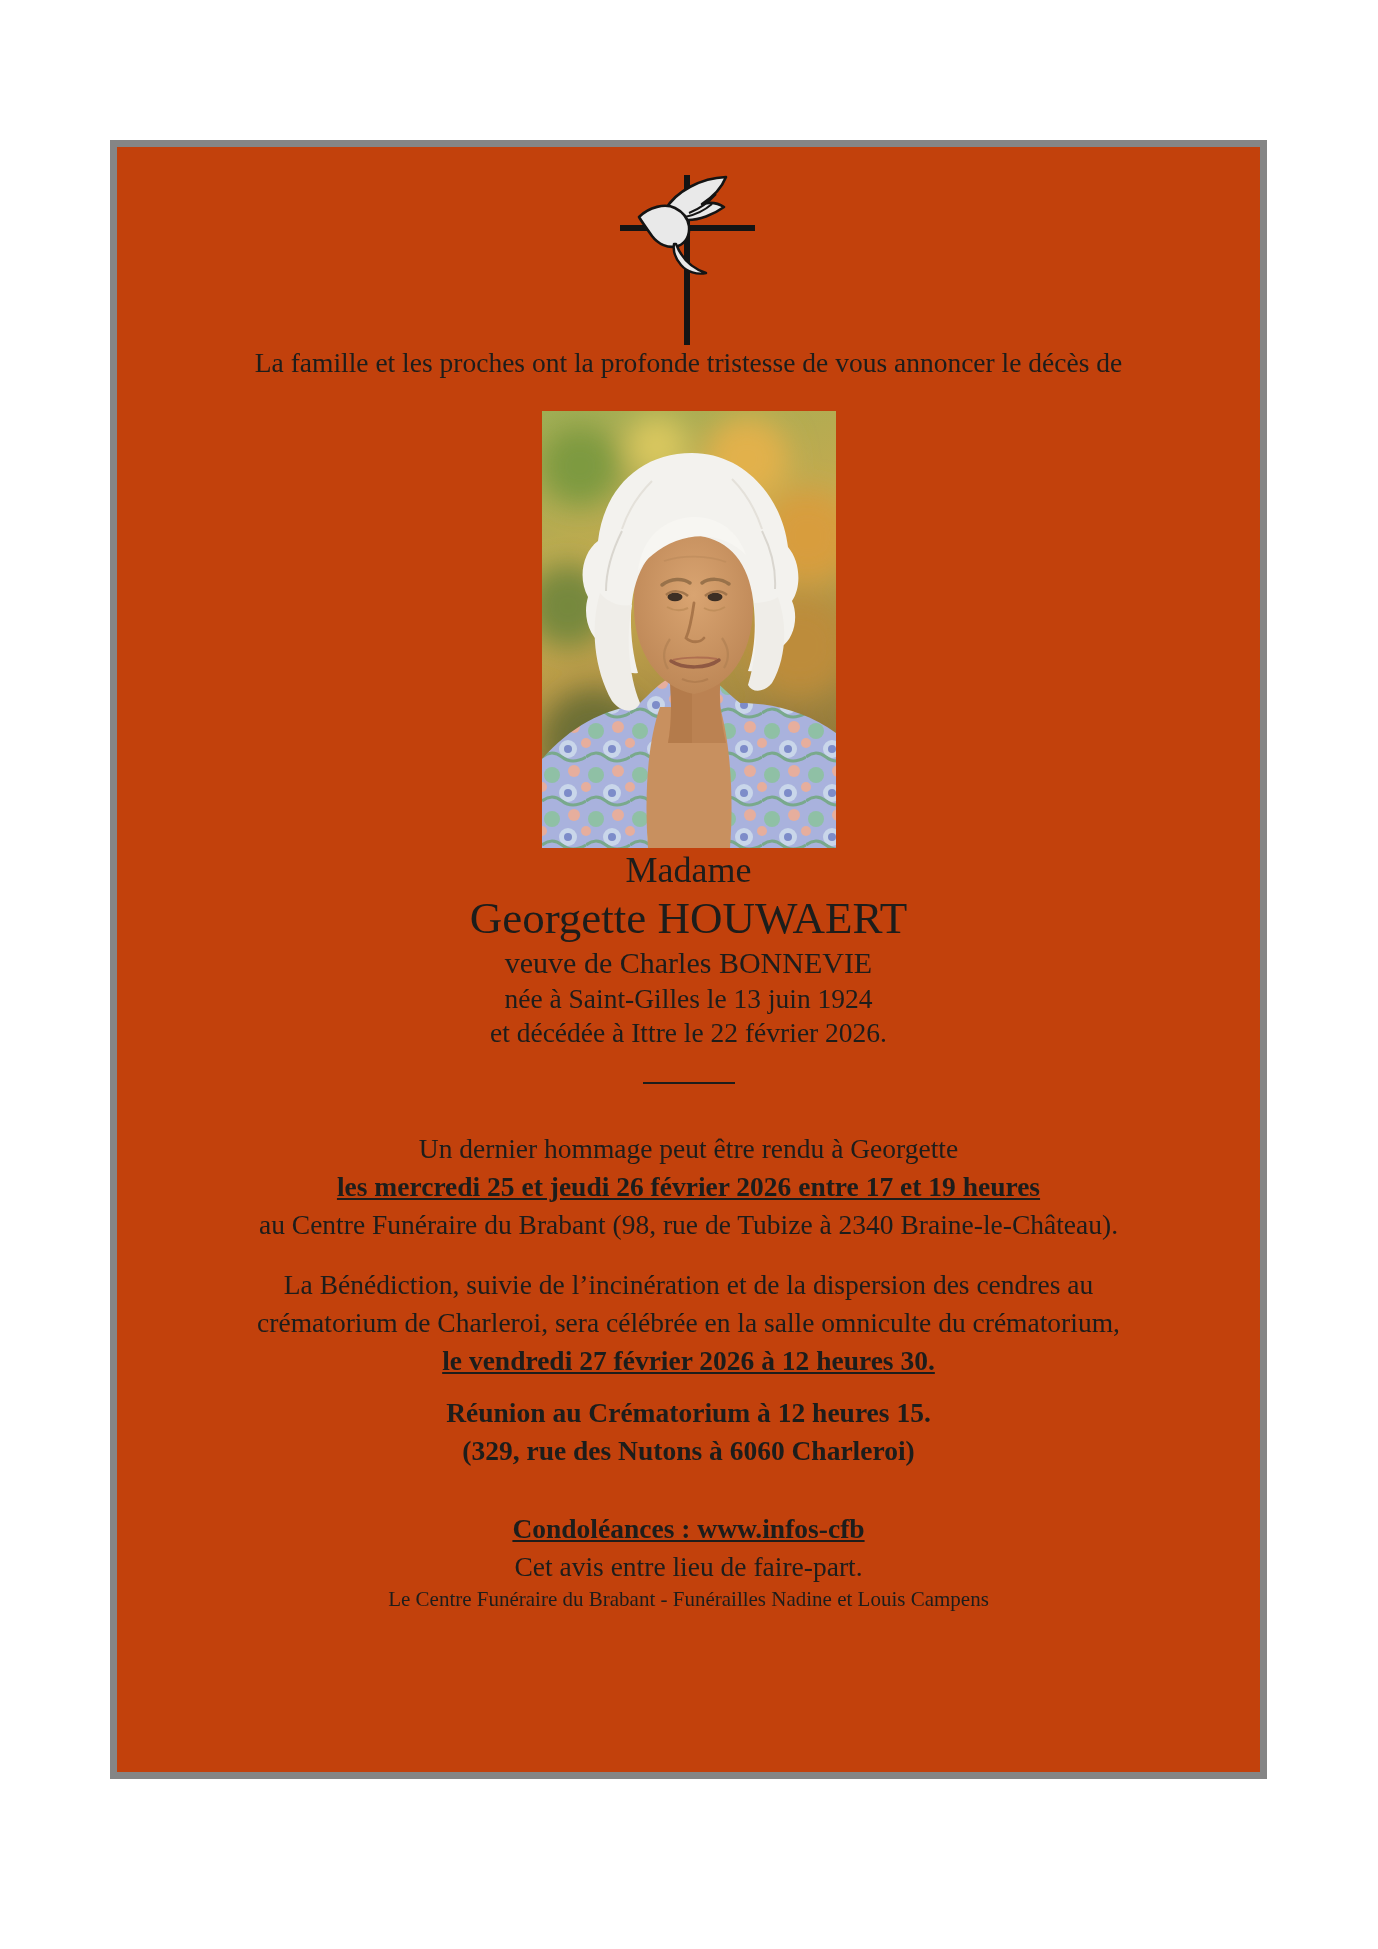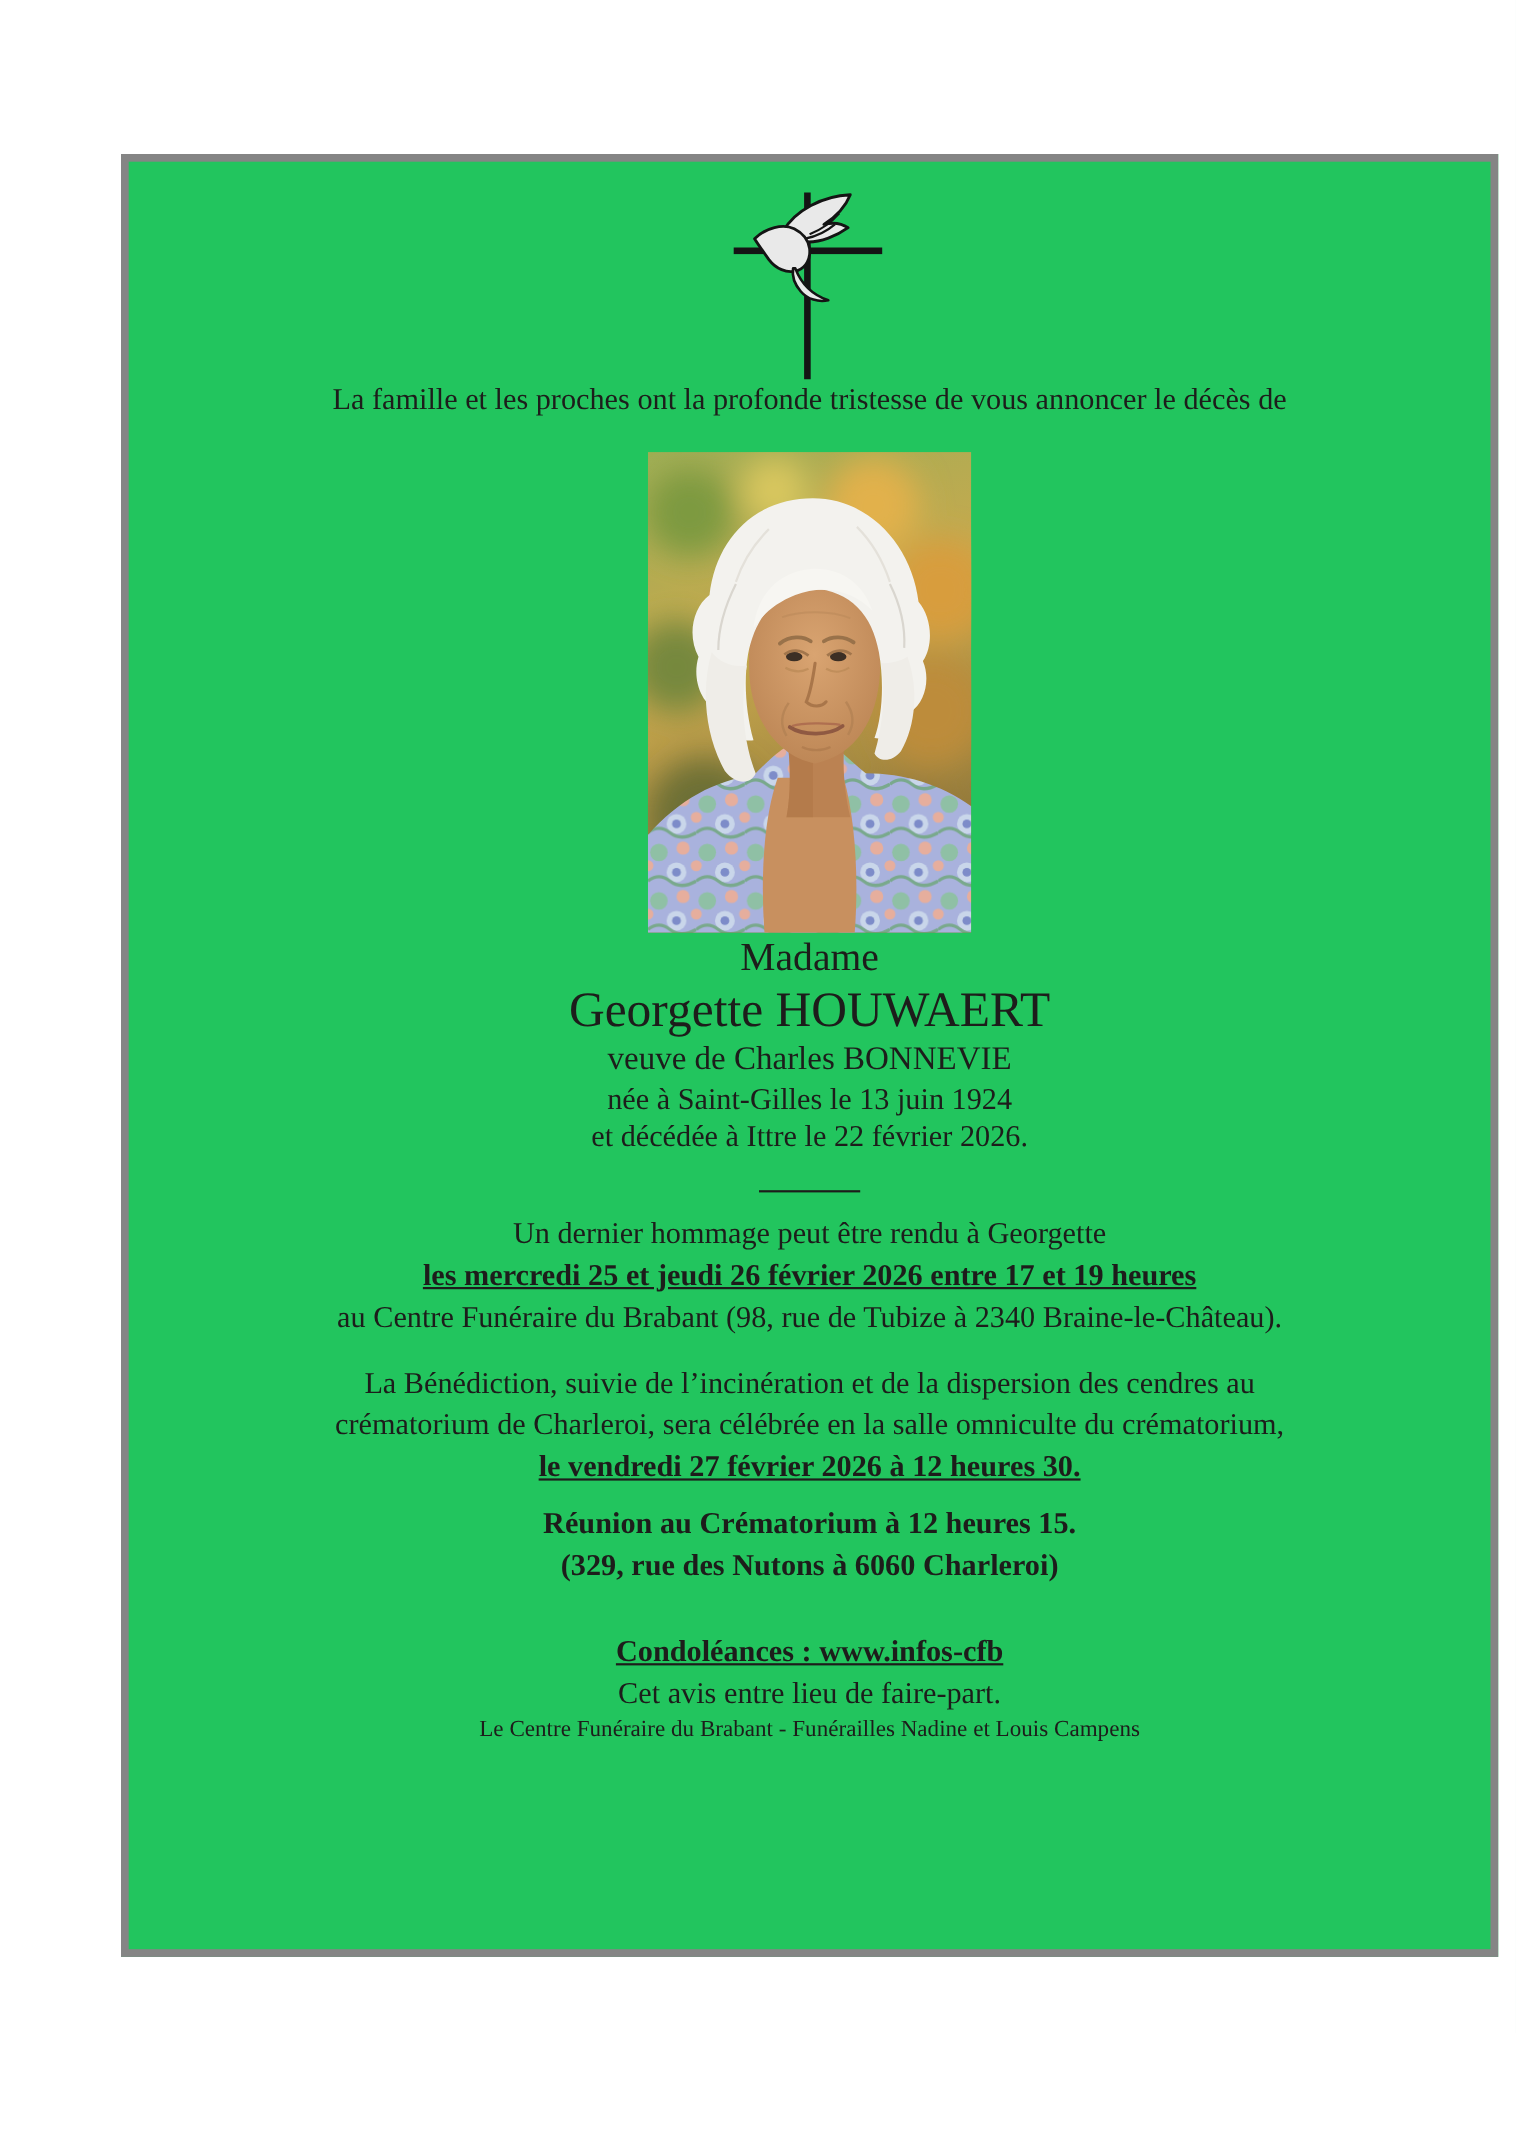--- a/index.html
+++ b/index.html
@@ -6,42 +6,42 @@
   .page{
     position:relative;
     width:1378px;height:1949px;
     background:#ffffff;
     font-family:"Liberation Serif","DejaVu Serif",serif;
     color:#1d1d1b;
     overflow:hidden;
   }
   .card{
     position:absolute;left:110px;top:140px;
-    width:1252px;height:1639px;
+    width:1157px;height:1639px;
     box-sizing:border-box;
     border:7px solid #858585;
-    background:#22c55e;
+    background:#c2410c;
     text-align:center;
     overflow:hidden;
   }
   .card p{margin:0;}
   .icon{display:block;margin:26px auto 0;}
   .announcement{margin-top:34px;font-size:27.5px;line-height:36px;}
   .photo-wrap{margin:30px auto 0;width:294px;height:437px;line-height:0;}
   .title{margin-top:44px;font-size:36px;line-height:44px;}
   .name{font-size:45px;line-height:52px;}
   .relation{font-size:30px;line-height:38px;}
   .birth{margin-top:42px;font-size:27.5px;line-height:34px;}
   .death{font-size:27.5px;line-height:34px;}
   .divider{
     margin:32px auto 0;width:92px;height:0;
     border:0;border-top:2.5px solid #1d1d1b;
   }
   .para{font-size:27.5px;line-height:38px;}
-  .tribute{margin-top:18px;}
+  .tribute{margin-top:46px;}
   .ceremony{margin-top:22px;}
   .meeting{margin-top:14px;font-weight:bold;}
   .bold{font-weight:bold;text-decoration:underline;}
   .condolences{
     margin-top:40px;display:inline-block;
     font-size:27.5px;line-height:38px;font-weight:bold;
     text-decoration:underline;color:#1d1d1b;cursor:pointer;
   }
   .condolences-row{margin:0;line-height:0;}
   .notice{margin-top:24px;font-size:27.5px;line-height:38px;}

